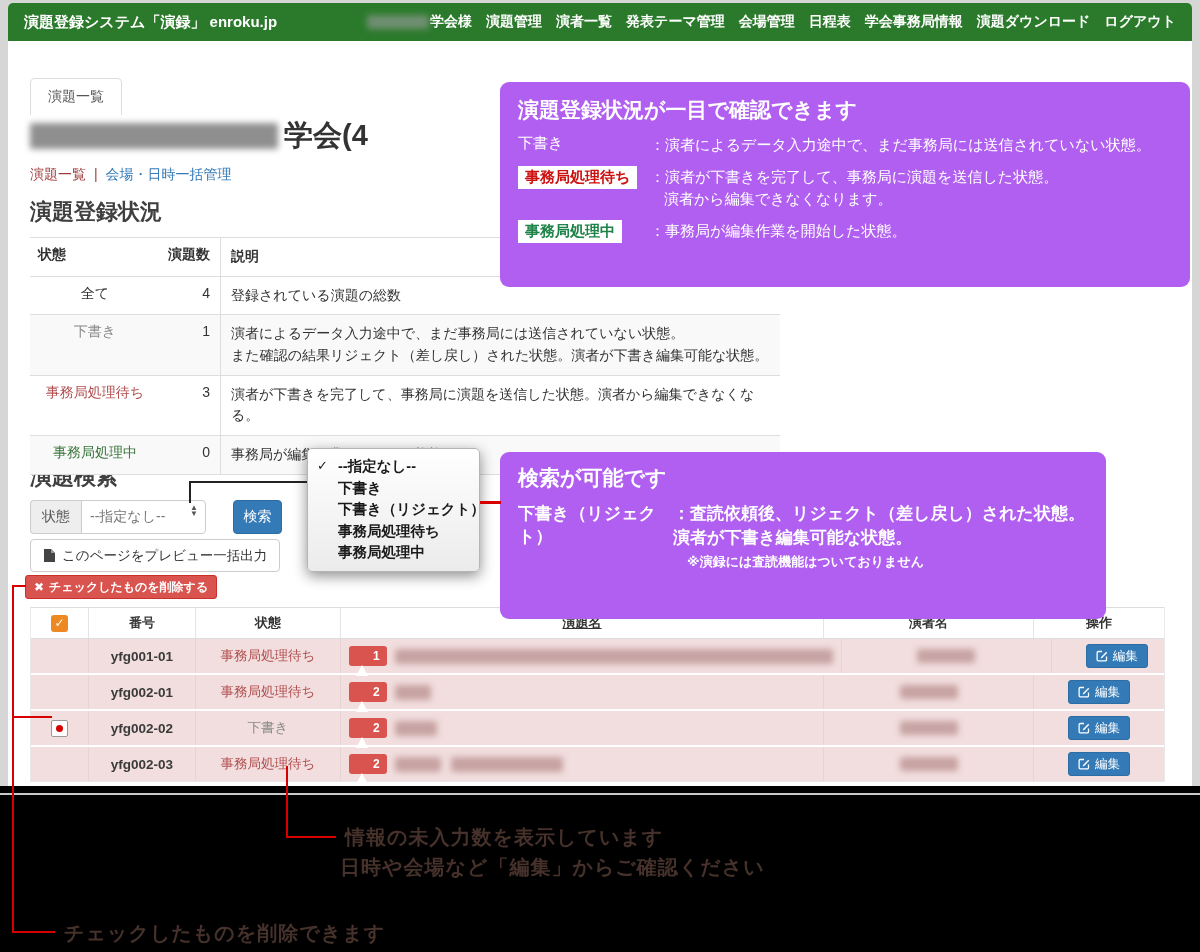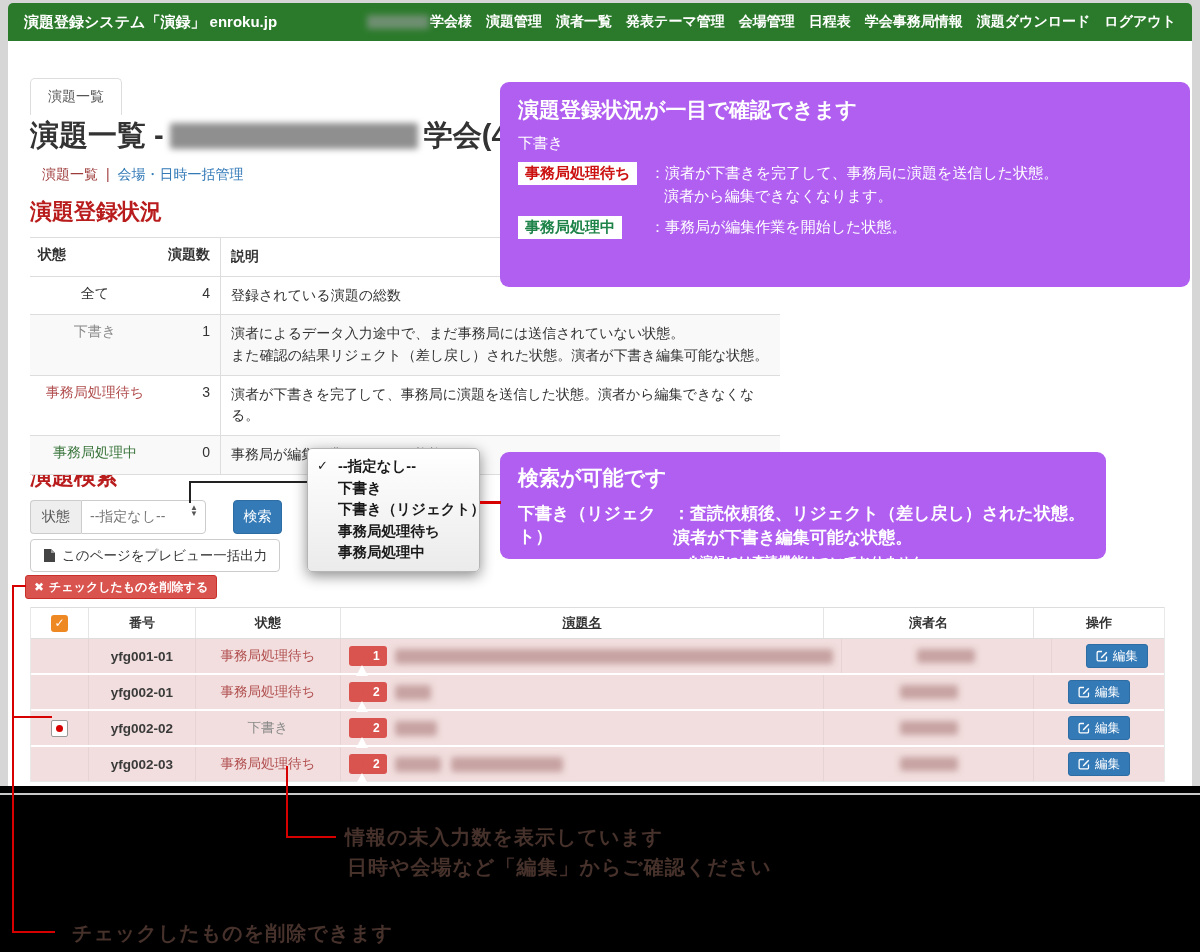--- a/index.html
+++ b/index.html
@@ -31,26 +31,26 @@
   .blur.dark{background:#8f8f8f;}
   .blur.navb{background:#6f8f72;}
   .blur.pink{background:#c7a2a2;}
 
   
   .tab{position:absolute; left:30px; top:78px; width:92px; height:37px; background:#fff; border:1px solid #ddd;
     border-bottom:none; border-radius:5px 5px 0 0; display:flex; align-items:center; justify-content:center;
     font-size:14px; color:#555; z-index:4;}
   .page-title{position:absolute; left:30px; top:116px; height:40px; display:flex; align-items:center; gap:6px;
     font-size:29px; font-weight:bold; color:#333; z-index:3; white-space:nowrap;}
-  .breadcrumb{position:absolute; left:30px; top:166px; font-size:14px; z-index:3;margin-left:12px;}
+  .breadcrumb{position:absolute; left:30px; top:166px; font-size:14px; z-index:3;}
   .breadcrumb .current{color:#9e3b3b;}
   .breadcrumb .sep{color:#9e3b3b; margin:0 4px;}
   .breadcrumb a{color:var(--blue); text-decoration:none; cursor:pointer;}
 
-  .section-heading{position:absolute; left:30px; font-size:22px; font-weight:bold; color:#b91c1c;}
+  .section-heading{position:absolute; left:30px; font-size:22px; font-weight:bold; color:#404040;}
 
   
   .status-table{position:absolute; left:30px; top:237px; width:750px; font-size:14px; border-bottom:1px solid #ddd; z-index:2;}
   .status-table .tr{display:flex; border-top:1px solid #ddd;}
   .status-table .tr.head{border-top:1px solid #ddd; font-weight:bold;}
   .status-table .c1{width:130px; padding:8px; text-align:center;}
   .status-table .head .c1{text-align:left;}
   .status-table .c2{width:60px; padding:8px 10px 8px 8px; text-align:right;}
   .status-table .c3{flex:1; padding:8px 10px; border-left:1px solid #ddd; line-height:1.55;}
   .status-table .head .c3{border-left:1px solid #ddd;}
@@ -76,21 +76,21 @@
   
   .dropdown{position:absolute; left:307px; top:448px; width:173px; background:linear-gradient(180deg,#ffffff,#ebebeb);
     border:1px solid #b5b5b5; border-radius:5px; box-shadow:0 4px 14px rgba(0,0,0,.45); padding:7px 0; z-index:10;}
   .dropdown .item{position:relative; padding:1px 10px 1px 30px; font-size:14.5px; font-weight:bold; color:#1a1a1a;
     line-height:1.35; cursor:pointer; white-space:nowrap;}
   .dropdown .check{position:absolute; left:9px; top:1px; font-size:13px;}
 
   
   .callout{position:absolute; background:var(--purple); border-radius:9px; color:#fff; z-index:20;}
   .callout1{left:500px; top:82px; width:690px; height:205px; padding:14px 18px;}
-  .callout2{left:500px; top:452px; width:606px; height:107px; padding:12px 18px;}
+  .callout2{left:500px; top:452px; width:606px; height:167px; padding:12px 18px;}
   .callout .title{font-size:21px; font-weight:bold; margin-bottom:10px;}
   .callout .row{display:flex; margin-bottom:9px; align-items:flex-start;}
   .callout1 .lab{width:132px; flex:none; font-size:15px;}
   .callout .chip{display:inline-block; background:#fff; font-weight:bold; font-size:15px; padding:2px 7px;}
   .callout .chip.red{color:var(--chip_red);}
   .callout .chip.green{color:var(--chip_green);}
   .callout1 .desc{font-size:15px; line-height:1.5;}
   .callout2 .lab{width:155px; flex:none; font-size:17px; font-weight:bold;}
   .callout2 .desc{font-size:17px; font-weight:bold; line-height:1.4;}
   .callout2 .note{font-size:13px; font-weight:bold; margin-top:3px; padding-left:14px;}
@@ -157,21 +157,20 @@
     <span class="nav-item">会場管理</span>
     <span class="nav-item">日程表</span>
     <span class="nav-item">学会事務局情報</span>
     <span class="nav-item">演題ダウンロード</span>
     <span class="nav-item">ログアウト</span>
   </div>
 </div>
 
 <div class="tab">演題一覧</div>
 <div class="page-title">
-  <span>演題一覧 -</span>
   <span class="blur dark" style="width:248px;height:26px;"></span>
   <span>学会(4</span>
 </div>
 <div class="breadcrumb">
   <span class="current">演題一覧</span>
   <span class="sep">|</span>
   <a>会場・日時一括管理</a>
 </div>
 
 <div class="section-heading" style="top:197px;">演題登録状況</div>
@@ -203,20 +202,21 @@
     <div class="c1" style="color:var(--green_text);">事務局処理中</div>
     <div class="c2">0</div>
     <div class="c3">事務局が編集作業を開始した状態。</div>
   </div>
 </div>
 
 <div class="callout callout1">
   <div class="title">演題登録状況が一目で確認できます</div>
   <div class="row">
     <div class="lab">下書き</div>
+    <div class="desc">：演者によるデータ入力途中で、まだ事務局には送信されていない状態。</div>
   </div>
   <div class="row">
     <div class="lab"><span class="chip red">事務局処理待ち</span></div>
     <div class="desc">
       <span>：演者が下書きを完了して、事務局に演題を送信した状態。</span><br>
       <span style="padding-left:14px;margin-top:24px;">演者から編集できなくなります。</span>
     </div>
   </div>
   <div class="row">
     <div class="lab"><span class="chip green">事務局処理中</span></div>
@@ -403,14 +403,14 @@
 <div class="line red" style="left:12px;top:716px;width:40px;height:2px;"></div>
 <div class="line red" style="left:12px;top:931px;width:43px;height:2px;"></div>
 
 <div class="line red" style="left:286px;top:766px;width:2px;height:72px;"></div>
 <div class="line red" style="left:286px;top:836px;width:50px;height:2px;"></div>
 
 <div class="annotation-area">
   <div class="gray-rule"></div>
 </div>
 <div class="anno-text" style="left:345px;top:824px;">情報の未入力数を表示しています</div>
-<div class="anno-text" style="left:347px;top:854px;">日時や会場など「編集」からご確認ください</div>
-<div class="anno-text" style="left:72px;top:920px;">チェックしたものを削除できます</div>
+<div class="anno-text" style="left:340px;top:854px;">日時や会場など「編集」からご確認ください</div>
+<div class="anno-text" style="left:64px;top:920px;">チェックしたものを削除できます</div>
 
 </body></html>

